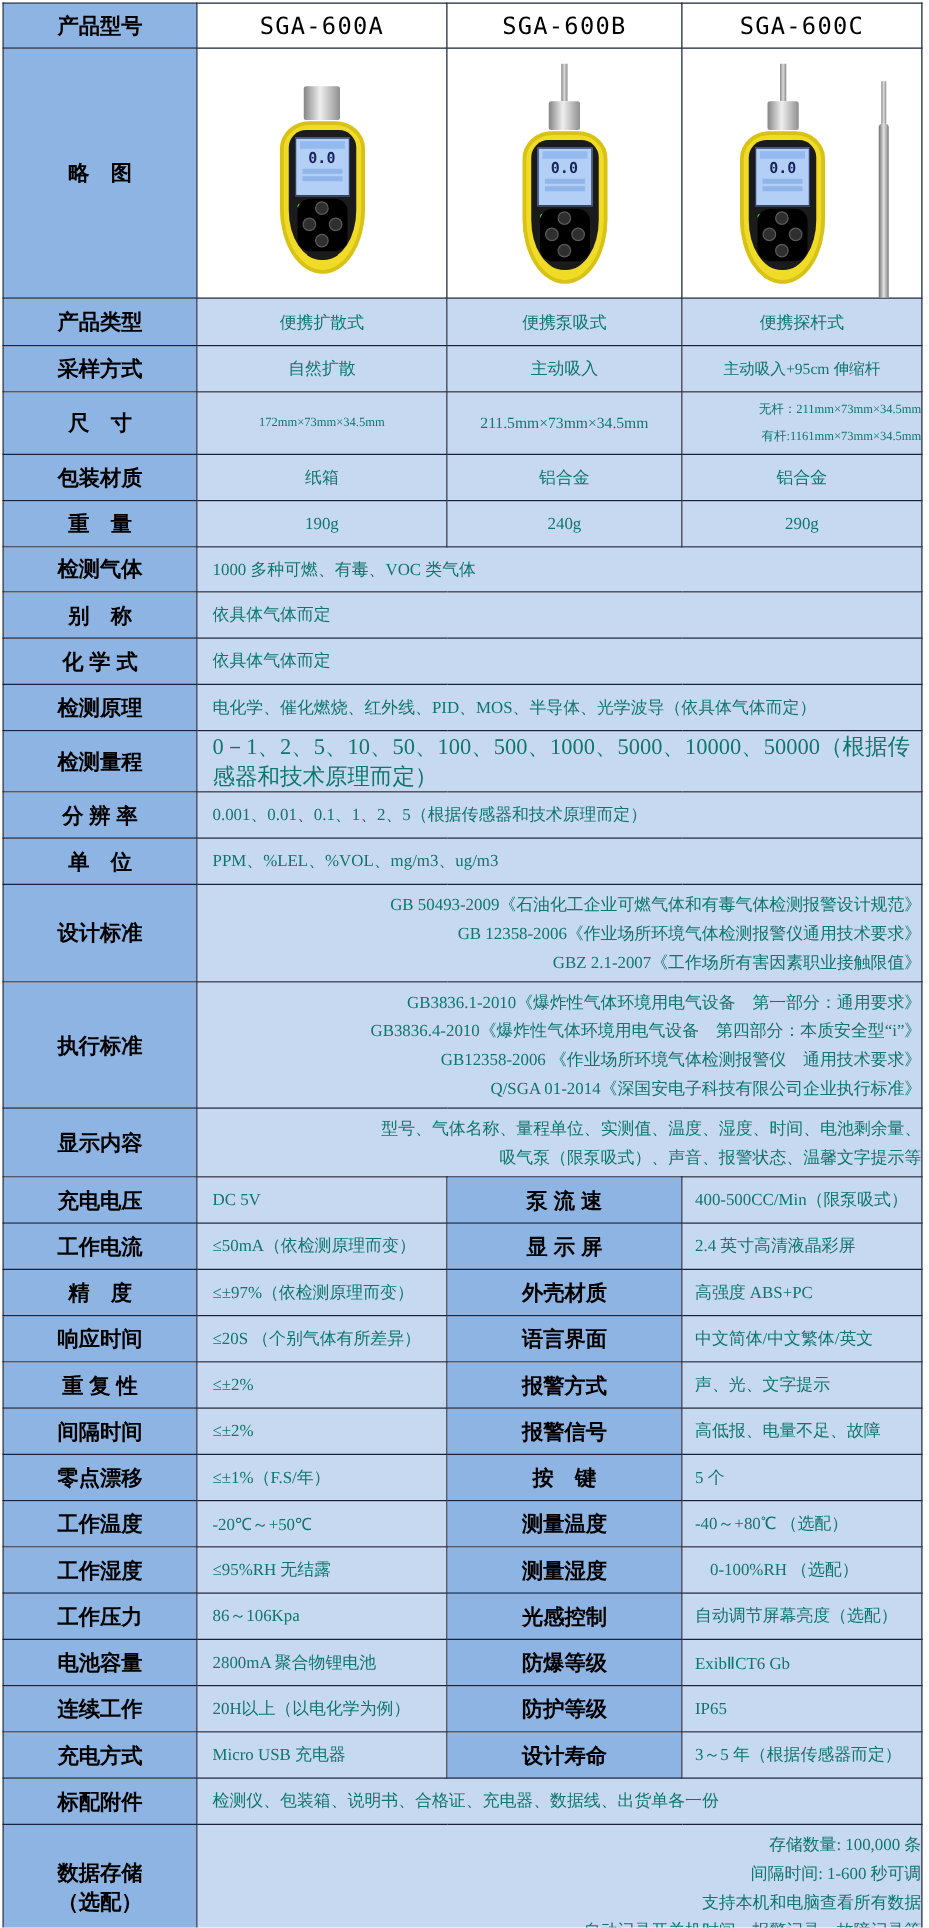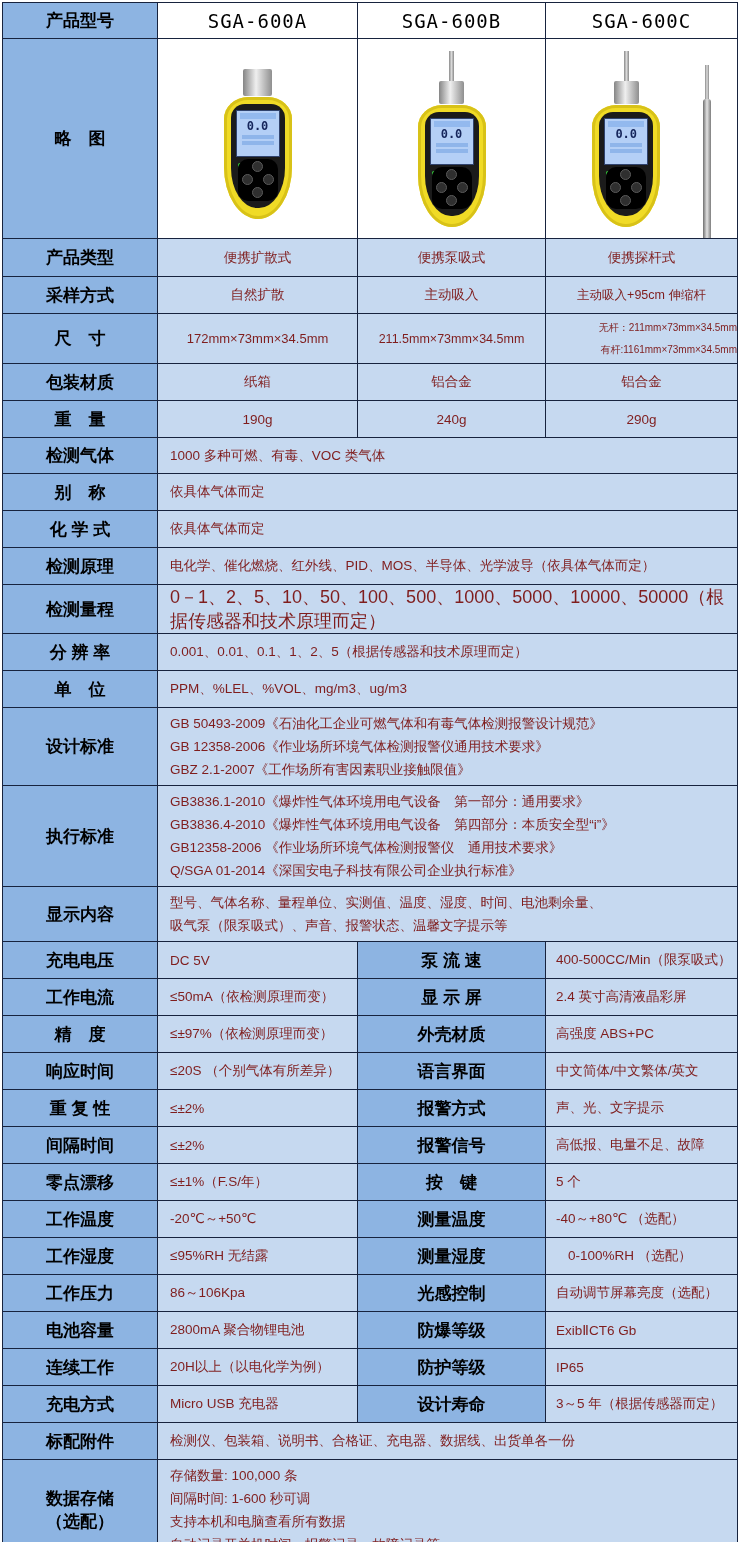--- a/index.html
+++ b/index.html
@@ -1,26 +1,26 @@
 <!DOCTYPE html>
 <html><head>
 <meta charset="utf-8">
 <style>
   * { margin:0; padding:0; box-sizing:border-box; }
   body { background:#ffffff; font-family:"Liberation Sans","DejaVu Sans",sans-serif; }
   .page { width:743px; height:1542px; background:#ffffff; position:relative; overflow:hidden; }
   table.spec { border-collapse:collapse; table-layout:fixed; width:735px; margin:2px 6px 4px 2px; }
   td { border:1.5px solid #17233E; overflow:hidden; vertical-align:middle; }
   td.lbl { background:#8DB4E2; text-align:center; font-weight:bold; font-size:17px; color:#000; }
-  td.val { background:#C6D9F0; font-size:13.5px; color:#7f1d1d; }
+  td.val { background:#C6D9F0; font-size:13.5px; color:#0f766e;font-family:Liberation Serif, serif; }
   td.val.center { text-align:center; }
   td.val.left { text-align:left; padding-left:12px; }
   td.model { background:#FFFFFF; text-align:center; font-family:"DejaVu Sans Mono","Liberation Mono",monospace; font-size:19px; letter-spacing:1px; }
   td.photo { background:#FFFFFF; }
-  .lines { padding:4px 0 4px 12px; }
+  .lines { padding:4px 0 4px 12px;text-align:right; }
   .lines div { line-height:23px; font-size:13.5px; }
   .dim-lines div { line-height:22px; font-size:10px; text-align:right; padding-left:6px; }
   
   .dev-wrap { position:relative; width:100%; height:196px; }
   .device { position:absolute; top:10px; left:50%; transform:translateX(-50%); display:flex; flex-direction:column; align-items:center; }
   .device.with-rod { left:42%; }
   .probe { width:5px; height:30px; background:linear-gradient(90deg,#8a8a8a,#d9d9d9 50%,#8a8a8a); }
   .probe.hidden { visibility:hidden; height:18px; }
   .cap { width:25px; height:23px; border-radius:2px; background:linear-gradient(90deg,#858585,#efefef 45%,#8f8f8f); }
   .cap.big { width:29px; height:27px; }
@@ -147,21 +147,21 @@
     <td class="val center">便携探杆式</td>
   </tr>
   <tr style="height:37px">
     <td class="lbl">采样方式</td>
     <td class="val center">自然扩散</td>
     <td class="val center">主动吸入</td>
     <td class="val center" style="font-size:12.5px">主动吸入+95cm 伸缩杆</td>
   </tr>
   <tr style="height:50px">
     <td class="lbl">尺　寸</td>
-    <td class="val center" style="font-size:13px">172mm×73mm×34.5mm</td>
+    <td class="val center" style="font-size:10px">172mm×73mm×34.5mm</td>
     <td class="val center" style="font-size:12.5px">211.5mm×73mm×34.5mm</td>
     <td class="val">
             <div class="dim-lines">
       <div>无杆：211mm×73mm×34.5mm</div>
       <div>有杆:1161mm×73mm×34.5mm</div>
     </div>
           </td>
   </tr>
   <tr style="height:37px">
     <td class="lbl">包装材质</td>

